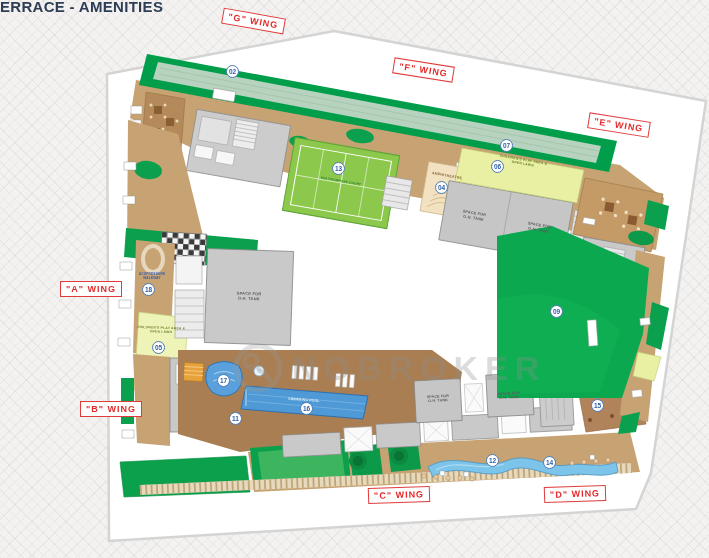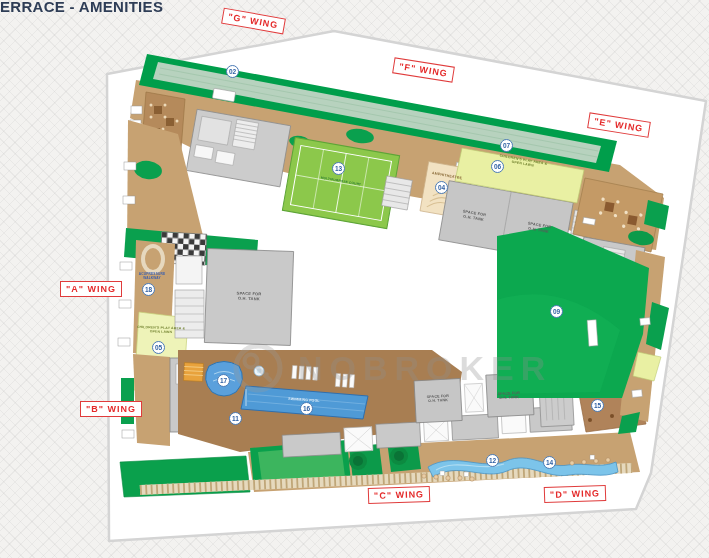--- a/index.html
+++ b/index.html
@@ -26,21 +26,21 @@
     background:#fff;border:1.2px solid #4a7ab5;color:#2e5fa3;
     font-size:6.5px;font-weight:bold;display:flex;align-items:center;
     justify-content:center;box-sizing:border-box;transform-origin:center;
   }
   .arealabel{
     position:absolute;white-space:pre;text-align:center;font-weight:bold;
     line-height:1.25;transform-origin:center;letter-spacing:.2px;
   }
   .watermark{
     position:absolute;left:232px;top:342px;display:flex;align-items:center;
-    gap:14px;opacity:.3;pointer-events:none;
+    gap:8px;opacity:.3;pointer-events:none;
   }
   .wm-text{
     font-size:34px;font-weight:bold;color:#8f8f8f;letter-spacing:7px;
     line-height:52px;white-space:nowrap;
   }
 </style>
 </head>
 <body>
 
 <div class="stage">

